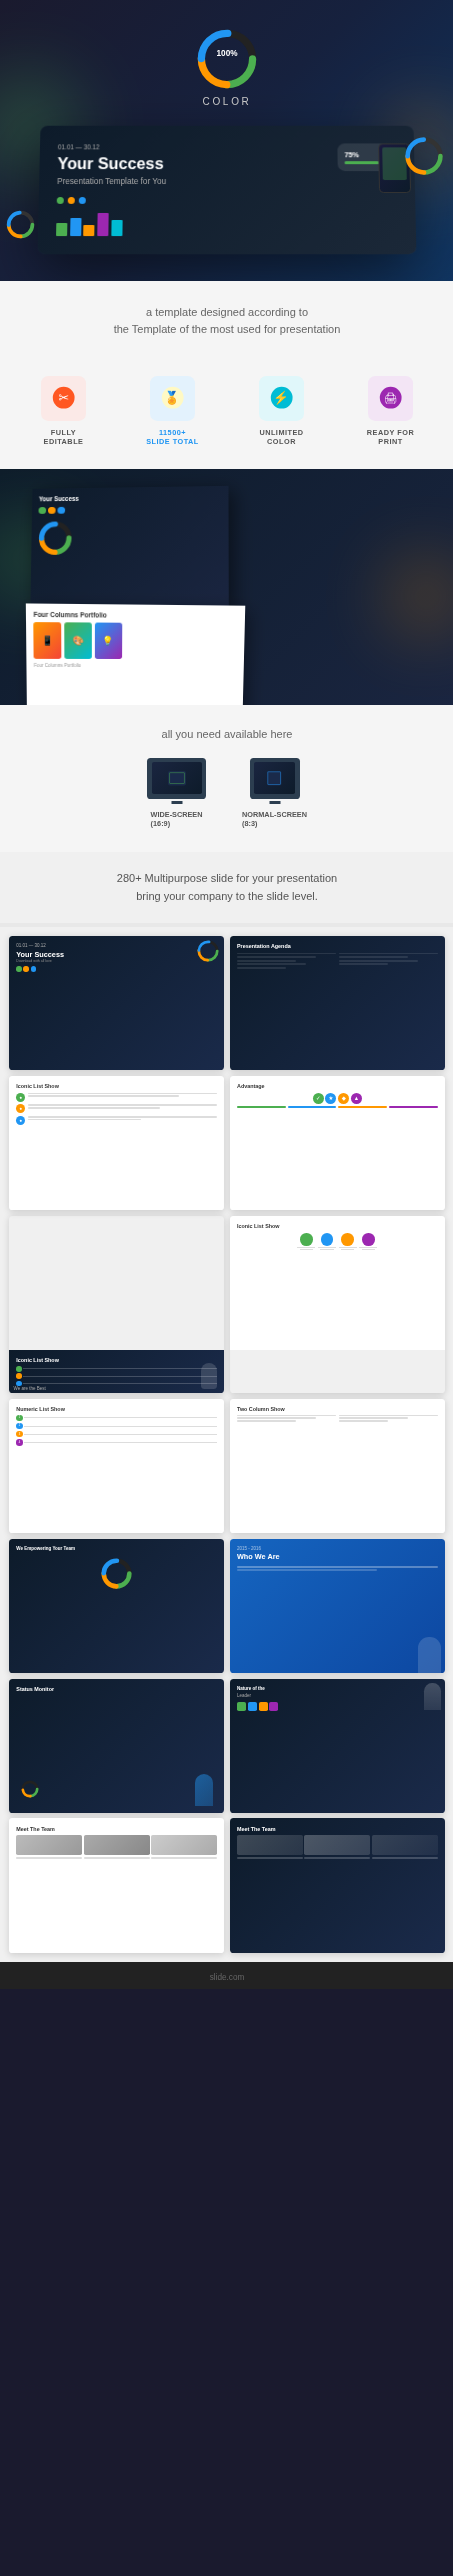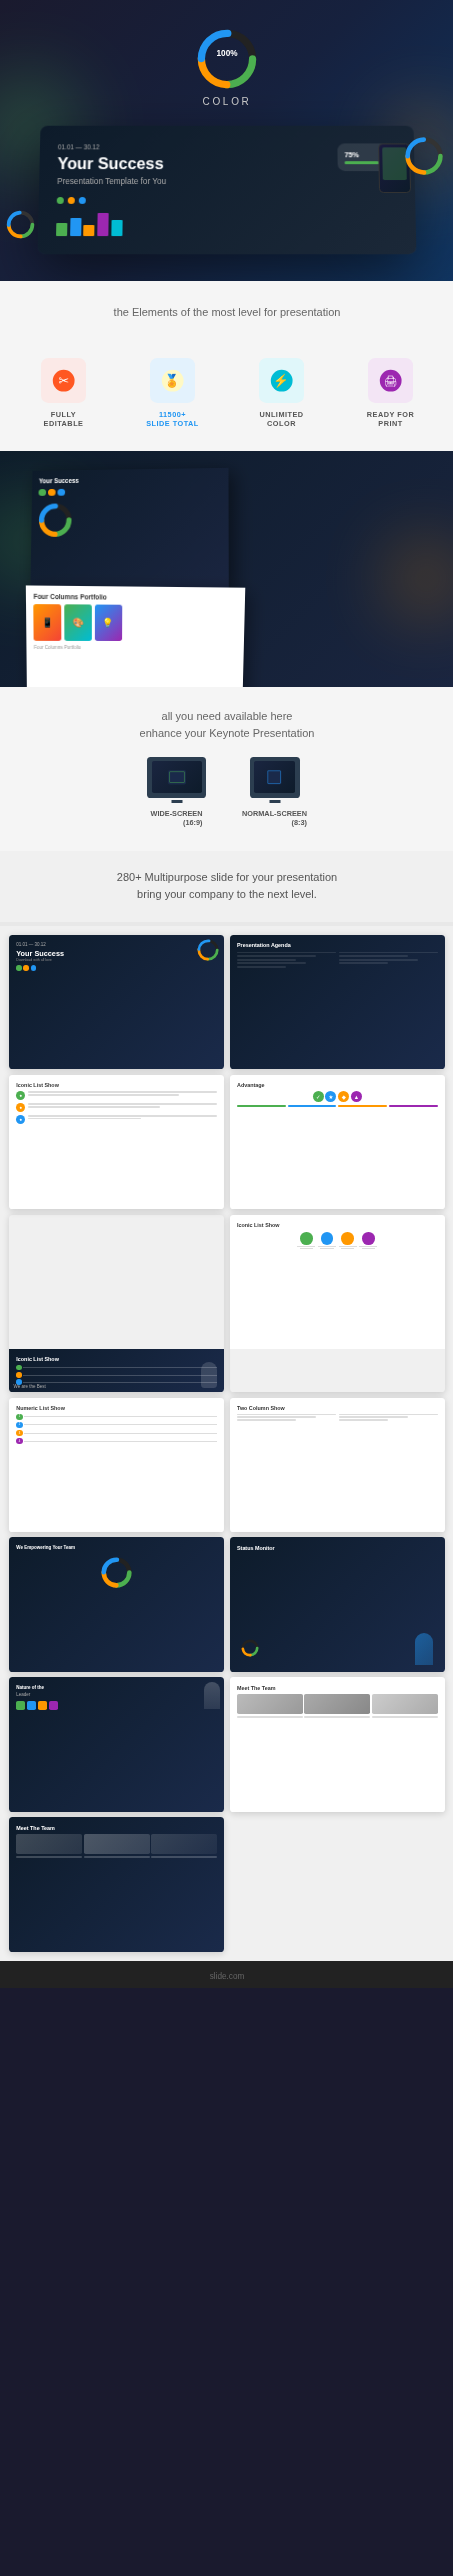--- a/index.html
+++ b/index.html
@@ -170,21 +170,21 @@
       display: flex;
       flex-direction: column;
       align-items: center;
     }
 
     .screen-label {
       font-size: 7.3px;
       color: #555;
       text-transform: uppercase;
       font-weight: bold;
-      text-align: right;
+      text-align: left;
       line-height: 1.3;
     }
 
     
     .multipurpose-section {
       background: #f0f0f0;
       padding: 18px 27px;
       text-align: center;
     }
 
@@ -334,21 +334,22 @@
     <svg width="32" height="32" viewBox="0 0 35 35">
       <circle cx="17" cy="17" r="13" fill="none" stroke="#333" stroke-width="4"></circle>
       <circle cx="17" cy="17" r="13" fill="none" stroke="#4CAF50" stroke-width="4" stroke-dasharray="20 62" stroke-linecap="round"></circle>
       <circle cx="17" cy="17" r="13" fill="none" stroke="#FF9800" stroke-width="4" stroke-dasharray="20 62" stroke-dashoffset="-20" stroke-linecap="round"></circle>
       <circle cx="17" cy="17" r="13" fill="none" stroke="#2196F3" stroke-width="4" stroke-dasharray="20 62" stroke-dashoffset="-40" stroke-linecap="round"></circle>
     </svg>
   </div>
 </section>
 
 <section class="description-section">
-  <p class="description-text">the Elements of the most level for presentation</p>
+  <p class="description-text">a template designed according to</p>
+  <p class="description-text">the Template of the most used for presentation</p>
 </section>
 
 <section class="features-section">
 
   <div class="feature-item">
     <div class="feature-icon" style="background:#fbe9e7;">
       <svg width="25.4" height="25.4" viewBox="0 0 28 28" style="font-size:22px">
         <circle cx="14" cy="14" r="12" fill="#FF5722"></circle>
         <text x="14" y="19" text-anchor="middle" fill="white" font-size="14">✂</text>
       </svg>
@@ -423,21 +424,20 @@
         </div>
         <div style="font-size:4.5px;color:#999;margin-top:4.5px;">Four Columns Portfolio</div>
       </div>
     </div>
 
   </div>
 </section>
 
 <section class="enhance-section">
   <p class="enhance-text">all you need available here</p>
-  <p class="enhance-text">enhance your Keynote Presentation</p>
 
   <div class="screen-options">
     <div class="screen-option">
       <div style="width:59px;height:41px;background:#2c3e50;border-radius:3.6px;display:flex;align-items:center;justify-content:center;position:relative;margin-bottom:11px;">
         <div style="width:50px;height:32px;background:linear-gradient(135deg,#1a2540,#0d1b2a);border-radius:1.8px;display:flex;align-items:center;justify-content:center;">
           <svg width="18" height="14.5" viewBox="0 0 20 16">
             <rect width="20" height="16" rx="2" fill="#1a2a4a"></rect>
             <rect x="2" y="2" width="16" height="12" fill="none" stroke="#4CAF50" stroke-width="0.5"></rect>
           </svg>
         </div>
@@ -456,21 +456,21 @@
         </div>
         <div style="position:absolute;bottom:-5.4px;left:50%;transform:translateX(-50%);width:11px;height:3.6px;background:#2c3e50;"></div>
       </div>
       <span class="screen-label">NORMAL-SCREEN<br>(8:3)</span>
     </div>
   </div>
 </section>
 
 <section class="multipurpose-section">
   <p class="multipurpose-text">280+ Multipurpose slide for your presentation</p>
-  <p class="multipurpose-text">bring your company to the next level.</p>
+  <p class="multipurpose-text">bring your company to the slide level.</p>
 </section>
 
 <div class="section-divider"></div>
 
 <section class="slide-grid-section">
   <div class="slide-grid">
 
     <div class="slide-thumb">
       <div class="slide-thumb-inner">
         <div class="slide-content slide-dark">
@@ -676,20 +676,36 @@
                 <circle cx="17" cy="17" r="14" fill="none" stroke="#4CAF50" stroke-width="5" stroke-dasharray="22 66" stroke-linecap="round"></circle>
                 <circle cx="17" cy="17" r="14" fill="none" stroke="#FF9800" stroke-width="5" stroke-dasharray="22 66" stroke-dashoffset="-22" stroke-linecap="round"></circle>
                 <circle cx="17" cy="17" r="14" fill="none" stroke="#2196F3" stroke-width="5" stroke-dasharray="22 66" stroke-dashoffset="-44" stroke-linecap="round"></circle>
               </svg>
             </div>
           </div>
         </div>
       </div>
     </div>
 
+    <div class="slide-thumb">
+      <div class="slide-thumb-inner">
+        <div class="slide-content slide-blue">
+          <div style="font-size:4.5px;color:rgba(255,255,255,0.6);margin-bottom:0.9px;">2015 - 2016</div>
+          <div style="font-size:7.3px;color:white;font-weight:bold;margin-bottom:2.7px;">Who We Are</div>
+          <div style="display:flex;gap:1.8px;margin-top:2.7px;">
+            <div style="flex:1;display:flex;flex-direction:column;gap:0.9px;">
+              <div style="height:1.8px;background:rgba(255,255,255,0.3);border-radius:0.9px;"></div>
+              <div style="height:1.8px;background:rgba(255,255,255,0.2);border-radius:0.9px;width:70%;"></div>
+            </div>
+          </div>
+
+          <div style="position:absolute;right:4.5px;bottom:0;width:23px;height:36px;background:rgba(255,255,255,0.15);border-radius:11px 11px 0 0;"></div>
+        </div>
+      </div>
+    </div>
 
     <div class="slide-thumb">
       <div class="slide-thumb-inner">
         <div class="slide-content slide-dark">
           <div style="font-size:5.4px;color:white;font-weight:bold;margin-bottom:2.7px;">Status Monitor</div>
           <div style="position:relative;width:100%;height:100%;">
 
             <div style="position:absolute;right:4.5px;bottom:0;width:18px;height:32px;background:linear-gradient(135deg,rgba(33,150,243,0.5),rgba(33,150,243,0.3));border-radius:9px 9px 0 0;"></div>
 
             <div style="position:absolute;left:4.5px;bottom:4.5px;">

